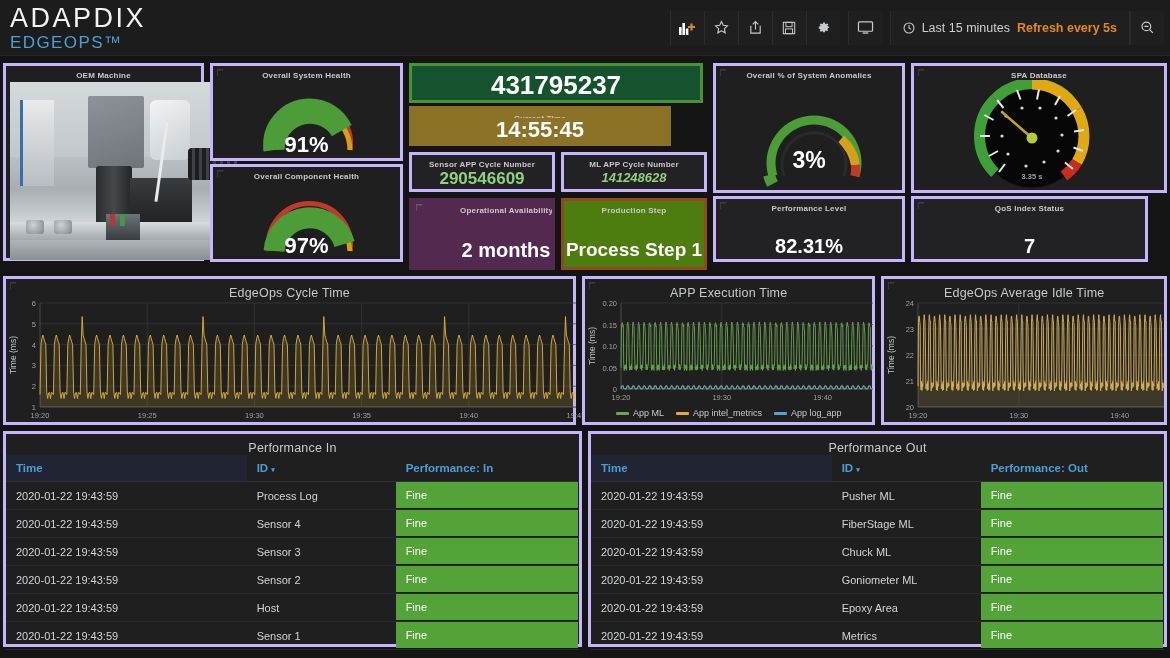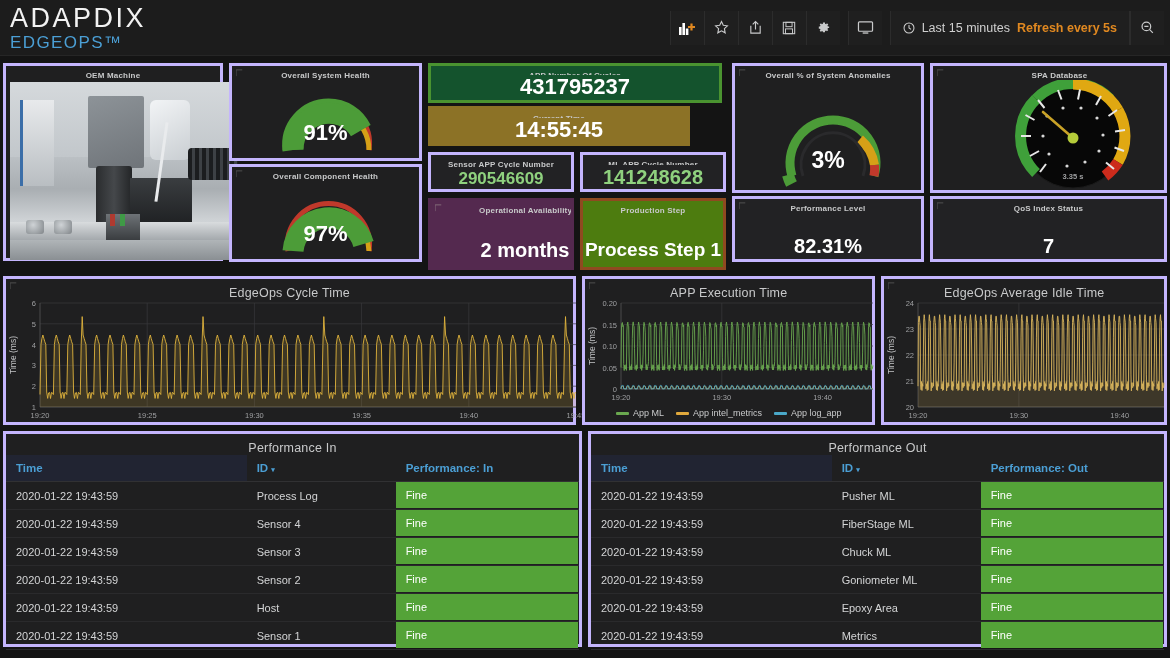--- a/index.html
+++ b/index.html
@@ -105,21 +105,21 @@
     background: radial-gradient(circle at 40% 35%, #cfd3d6, #7f8488); border-radius:3px; }
   .ph-knob2 { position:absolute; left:44px; bottom:26px; width:18px; height:14px;
     background: radial-gradient(circle at 40% 35%, #cfd3d6, #7f8488); border-radius:3px; }
   .ph-cable { position:absolute; left:150px; top:40px; width:3px; height:80px;
     background:#e9ebed; transform: rotate(8deg); }
 
   
   .gauge-panel { width: 193px; height: 98px; }
   .gauge-wrap { position: relative; width: 100%; height: 78px; }
   .gauge-val {
-    position: absolute; left: 0; right: 0; bottom: 12px;
+    position: absolute; left: 0; right: 0; bottom: 0;
     text-align: center; font-size: 22px; font-weight: bold; color: #fff;
   }
   .gauge-panel.tall { height: 198px; }
   .gauge-panel.tall .gauge-wrap { height: 178px; }
   .gauge-panel.tall .gauge-val { font-size: 24px; bottom: 30px; }
 
   
   .stat { display: flex; flex-direction: column; justify-content: flex-start; }
   .stat-val {
     text-align: center; font-weight: bold; color: #fff;
@@ -286,34 +286,34 @@
             <path d="M61 70 A36 36 0 0 1 131.5 63" fill="none" stroke="#4c9c38" stroke-width="21"></path>
           </svg>
           <div class="gauge-val">97%</div>
         </div>
       </div>
     </div>
 
     <div>
       <div class="panel stat stat-green" style="width:294px;height:40px;">
         <div class="ptitle">APP Number Of Cycles</div>
-        <div class="stat-val" style="font-size:22px;margin-top:-1px;">431795237</div>
+        <div class="stat-val" style="font-size:26px;margin-top:-1px;">431795237</div>
       </div>
       <div class="panel stat stat-gold" style="width:262px;height:40px;">
         <div class="ptitle">Current Time</div>
         <div class="stat-val" style="font-size:22px;margin-top:-1px;">14:55:45</div>
       </div>
       <div class="row">
         <div class="panel stat stat-dark" style="width:146px;height:40px;">
           <div class="ptitle">Sensor APP Cycle Number</div>
           <div class="stat-val green-text" style="font-size:17px;margin-top:1px;">290546609</div>
         </div>
         <div class="panel stat stat-dark" style="width:146px;height:40px;">
           <div class="ptitle">ML APP Cycle Number</div>
-          <div class="stat-val green-text" style="font-size:20px;margin-top:1px;">141248628</div>
+          <div class="stat-val green-text" style="font-size:13px;margin-top:1px;font-style:italic;">141248628</div>
         </div>
       </div>
       <div class="row">
         <div class="panel stat stat-purple" style="width:146px;height:72px;padding-left:48px;">
           <svg class="corner" viewBox="0 0 10 9">
             <path d="M0 8V1h7" fill="none" stroke="#bba" stroke-width="1.1"></path>
           </svg>
           <div class="ptitle">Operational Availability</div>
           <div class="stat-val" style="font-size:20px;margin-top:24px;">2 months</div>
         </div>
@@ -344,21 +344,21 @@
       <div class="panel stat stat-dark" style="width:192px;height:66px;">
         <svg class="corner" viewBox="0 0 10 9">
           <path d="M0 8V1h7" fill="none" stroke="#888" stroke-width="1.1"></path>
         </svg>
         <div class="ptitle">Performance Level</div>
         <div class="stat-val" style="font-size:20px;margin-top:22px;">82.31%</div>
       </div>
     </div>
 
     <div>
-      <div class="panel" style="width:237px;height:130px;padding-left:22px;">
+      <div class="panel" style="width:256px;height:130px;">
         <svg class="corner" viewBox="0 0 10 9">
           <path d="M0 8V1h7" fill="none" stroke="#888" stroke-width="1.1"></path>
         </svg>
         <div class="ptitle">SPA Database</div>
         <div>
           <svg width="237" height="112" viewBox="0 0 237 112" style="display:block;">
             <circle cx="118" cy="56" r="52" fill="#070707" stroke="#1a1a1a" stroke-width="1"></circle>
             <path d="M81 19 A52 52 0 0 0 81 93" fill="none" stroke="#3fa03a" stroke-width="11"></path>
             <path d="M81 19 A52 52 0 0 1 155 19" fill="none" stroke="#3fa03a" stroke-width="11"></path>
             <path d="M118 4 A52 52 0 0 1 163 30" fill="none" stroke="#e0a812" stroke-width="11"></path>

